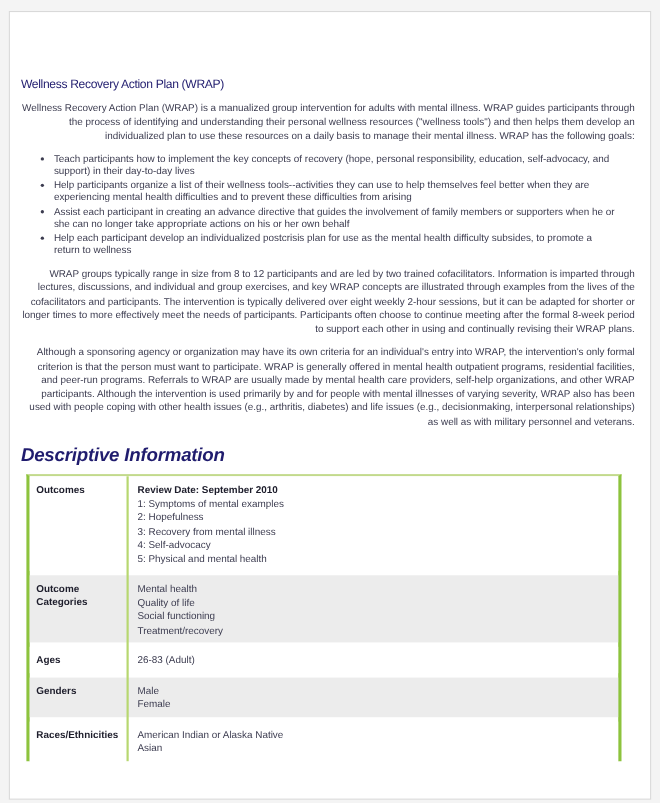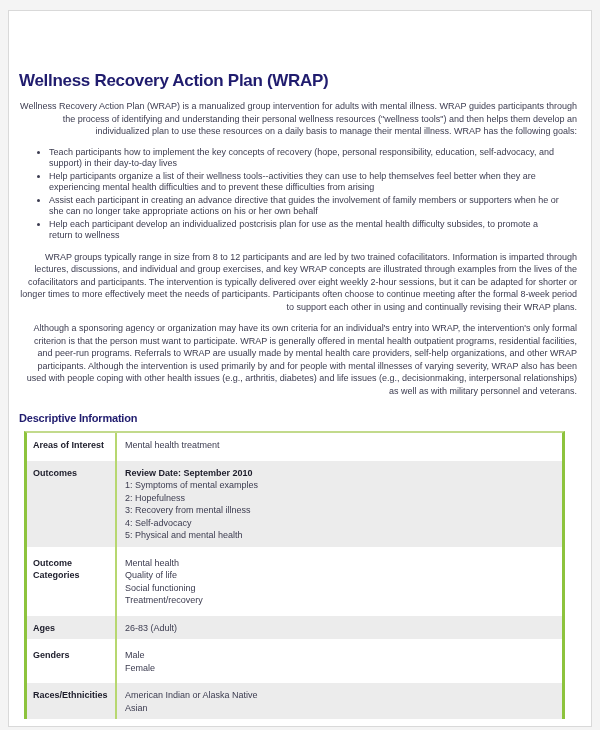--- a/index.html
+++ b/index.html
@@ -19,38 +19,39 @@
     background:var(--outer-bg);
     font-family:"Liberation Sans", sans-serif;
   }
   .page{
     position:absolute;left:8px;right:8px;top:10px;bottom:3px;
     background:#ffffff;border:1px solid var(--page-border);
     padding:0 14px 0 10px;box-sizing:border-box;overflow:hidden;
   }
   .page-title{
     margin:60px 0 0 0;
-    font-size:17px;font-weight:bold;letter-spacing:-0.3px;
+    font-size:11px;font-weight:normal;letter-spacing:-0.3px;
     color:var(--navy);
   }
   .para{
     font-size:9px;line-height:12.5px;color:var(--body-text);
     margin:9px 0 0 0;text-align:right;
   }
   ul.goals{
     margin:9px 0 0 0;padding:0 0 0 30px;list-style:disc outside;
   }
   ul.goals li{
     font-size:9px;line-height:11.5px;color:var(--body-text);
     padding-right:14px;margin:0 0 1px 0;
   }
   .section-heading{
     margin:15px 0 0 0;
-    font-size:11px;font-weight:bold;letter-spacing:-0.2px;
+    font-size:17px;font-weight:bold;letter-spacing:-0.2px;
     color:var(--navy);
+    font-style:italic;
   }
   .dtable{
     position:relative;
     margin:7px 12px 0 5px;
     border-top:2px solid var(--green-top);
     border-left:3px solid var(--green-side);
     border-right:3px solid var(--green-side);
   }
   .dtable::before{
     content:"";position:absolute;top:0;bottom:0;left:88px;width:2px;
@@ -88,26 +89,20 @@
   </ul>
 
   <p class="para">WRAP groups typically range in size from 8 to 12 participants and are led by two trained cofacilitators. Information is imparted through lectures, discussions, and individual and group exercises, and key WRAP concepts are illustrated through examples from the lives of the cofacilitators and participants. The intervention is typically delivered over eight weekly 2-hour sessions, but it can be adapted for shorter or longer times to more effectively meet the needs of participants. Participants often choose to continue meeting after the formal 8-week period to support each other in using and continually revising their WRAP plans.</p>
 
   <p class="para">Although a sponsoring agency or organization may have its own criteria for an individual's entry into WRAP, the intervention's only formal criterion is that the person must want to participate. WRAP is generally offered in mental health outpatient programs, residential facilities, and peer-run programs. Referrals to WRAP are usually made by mental health care providers, self-help organizations, and other WRAP participants. Although the intervention is used primarily by and for people with mental illnesses of varying severity, WRAP also has been used with people coping with other health issues (e.g., arthritis, diabetes) and life issues (e.g., decisionmaking, interpersonal relationships) as well as with military personnel and veterans.</p>
 
   <h2 class="section-heading">Descriptive Information</h2>
 
   <div class="dtable">
       <div class="trow">
-        <div class="tlabel">Areas of Interest</div>
-        <div class="tvalue">
-          <div class="vline">Mental health treatment</div>
-        </div>
-      </div>
-      <div class="trow">
         <div class="tlabel">Outcomes</div>
         <div class="tvalue">
           <div class="vline bold">Review Date: September 2010</div>
           <div class="vline">1: Symptoms of mental examples</div>
           <div class="vline">2: Hopefulness</div>
           <div class="vline">3: Recovery from mental illness</div>
           <div class="vline">4: Self-advocacy</div>
           <div class="vline">5: Physical and mental health</div>
         </div>
       </div>

